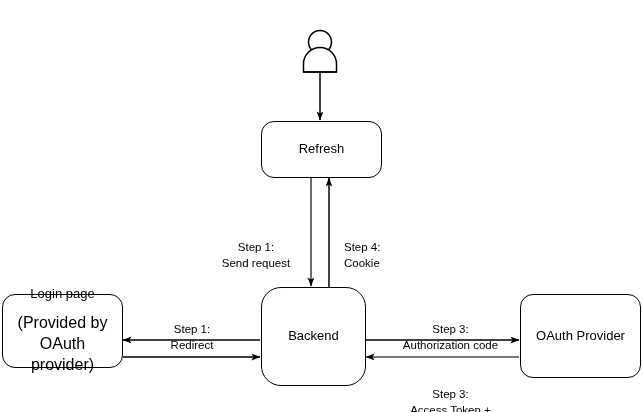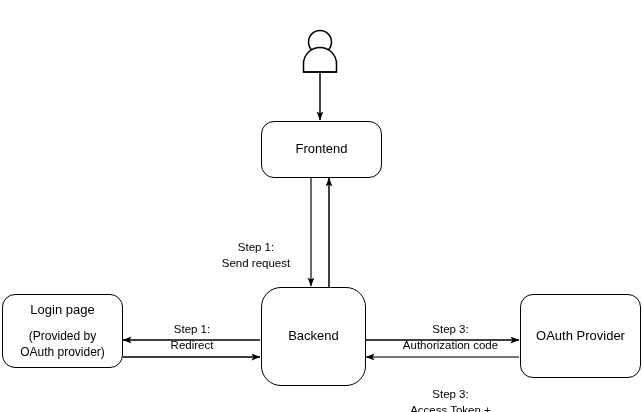--- a/index.html
+++ b/index.html
@@ -31,21 +31,21 @@
     align-items: center;
     justify-content: center;
     text-align: center;
   }
   .node-label {
     font-size: 13px;
     color: #000000;
     line-height: 1.25;
   }
   .node-sublabel {
-    font-size: 12px;
+    font-size: 16px;
     color: #000000;
     line-height: 1.3;
     margin-top: 11px;
     padding: 0 10px;
   }
   .edge-label {
     position: absolute;
     font-size: 11.5px;
     color: #000000;
     line-height: 1.38;
@@ -91,39 +91,41 @@
 
     <line x1="123" y1="357" x2="260" y2="357" stroke="#000000" stroke-width="1.5" marker-end="url(#arrow)"></line>
 
     <line x1="366" y1="340" x2="519" y2="340" stroke="#000000" stroke-width="1.5" marker-end="url(#arrow)"></line>
 
     <line x1="519" y1="357" x2="366" y2="357" stroke="#4a4a4a" stroke-width="1.5" marker-end="url(#arrow)"></line>
   </svg>
 
 
   <div class="node-box" style="left:261px; top:121px; width:121px; height:57px;">
-    <div class="node-label">Frontend</div>
+    <div class="node-label">Refresh</div>
   </div>
 
   <div class="node-box" style="left:2px; top:294px; width:121px; height:74px;align-items:center;">
     <div class="node-label">Login page</div>
     <div class="node-sublabel">(Provided by OAuth provider)</div>
   </div>
 
   <div class="node-box" style="left:261px; top:287px; width:105px; height:99px;border-radius:20px;">
     <div class="node-label">Backend</div>
   </div>
 
   <div class="node-box" style="left:520px; top:294px; width:121px; height:84px;">
     <div class="node-label">OAuth Provider</div>
   </div>
 
   <div class="edge-label" style="left:196px; top:216px; width:120px;">Step 1:
 Send request</div>
 
+  <div class="edge-label left-align" style="left:344px; top:216px; width:90px;">Step 4:
+Cookie</div>
 
   <div class="edge-label" style="left:131px; top:298px; width:122px;">Step 1:
 Redirect</div>
 
 
   <div class="edge-label" style="left:382px; top:298px; width:137px;">Step 3:
 Authorization code</div>
 
   <div class="edge-label" style="left:382px; top:363px; width:137px;">Step 3:
 Access Token +

